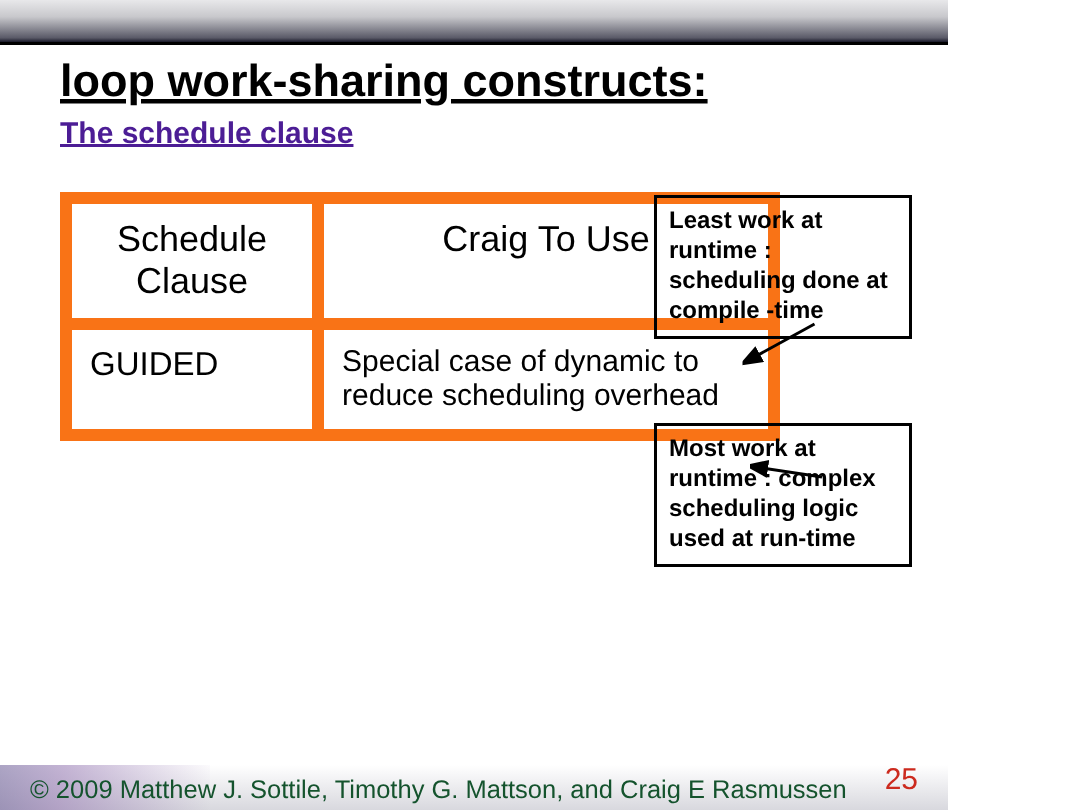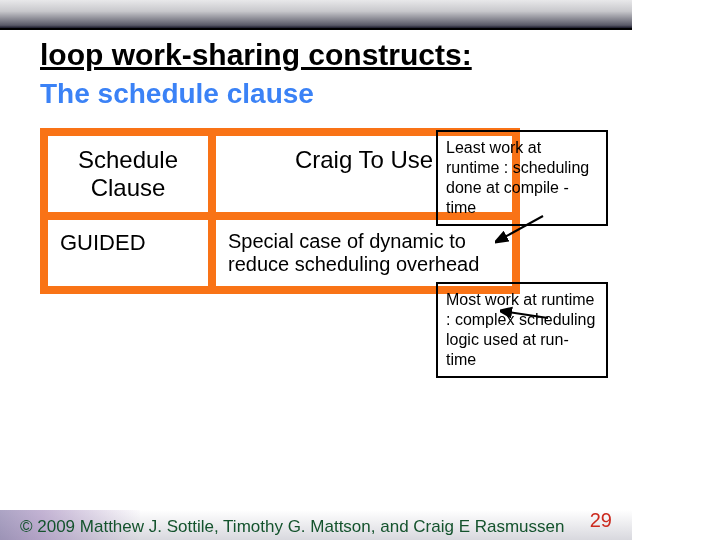--- a/index.html
+++ b/index.html
@@ -1,26 +1,26 @@
 <!DOCTYPE html>
 <html><head>
 <meta charset="utf-8">
 <style>
 html,body{margin:0;padding:0;width:720px;height:540px;font-family:Arial,Helvetica,sans-serif;background:#fff;overflow:hidden;position:relative}
 .slide{position:relative;width:632px;height:540px;box-sizing:border-box}
 .topbar{position:absolute;top:0;left:0;right:0;height:28px;background:linear-gradient(to bottom,#e8e8ea 0%,#c8c8cc 40%,#5a5a68 90%,#1a1a2a 100%)}
 .topbar::after{content:"";position:absolute;bottom:-2px;left:0;right:0;height:2px;background:#000}
 .title{position:absolute;top:38px;left:40px;font-size:30px;font-weight:bold;color:#000;text-decoration:underline}
-.subtitle{position:absolute;top:78px;left:40px;font-size:28px;font-weight:bold;color:#3b82f6;}
+.subtitle{position:absolute;top:78px;left:40px;font-size:20px;font-weight:bold;color:#4c1d95;text-decoration:underline}
 .tablewrap{position:absolute;top:128px;left:40px;width:480px}
 table{border-collapse:collapse;width:100%}
 th,td{border:8px solid #f97316;padding:10px 12px;vertical-align:top;font-size:20px;color:#000;text-align:left}
 th{font-weight:normal;text-align:center;font-size:24px}
 td.clause{font-size:22px}
-.box{position:absolute;right:24px;width:152px;border:2px solid #000;padding:6px 8px;font-size:16px;font-weight:normal;color:#000;line-height:1.25}
+.box{position:absolute;right:24px;width:152px;border:2px solid #000;padding:6px 8px;font-size:16px;font-weight:bold;color:#000;line-height:1.25}
 .box1{top:130px}
 .box2{top:282px}
 .arrow{position:absolute;pointer-events:none}
 .footer{position:absolute;bottom:3px;left:20px;font-size:17px;color:#14532d}
 .pagenum{position:absolute;bottom:8px;right:20px;font-size:20px;color:#cc2a1e}
 .bottomstrip{position:absolute;bottom:0;left:0;right:0;height:30px;background:linear-gradient(to top,#d8d8de 0%,rgba(255,255,255,0) 100%)}
 .bottomstrip::before{content:"";position:absolute;left:0;bottom:0;width:140px;height:30px;background:linear-gradient(100deg,#5a4a8a 0%,#8a6aaa 30%,rgba(255,255,255,0) 100%);opacity:.5}
 </style>
 </head>
 <body>
@@ -62,14 +62,14 @@
   <svg class="arrow" style="left:500px;top:300px" width="60" height="30">
     <defs>
         <marker id="ah2" markerWidth="10" markerHeight="10" refX="2" refY="3" orient="auto">
           <path d="M0,0 L0,6 L8,3 z" fill="#000"></path>
         </marker>
       </defs>
     <line x1="48" y1="18" x2="8" y2="12" stroke="#000" stroke-width="2" marker-end="url(#ah2)"></line>
   </svg>
 
   <div class="footer">© 2009 Matthew J. Sottile, Timothy G. Mattson, and Craig E Rasmussen</div>
-  <div class="pagenum">29</div>
+  <div class="pagenum">25</div>
 </div>
 
 </body></html>

